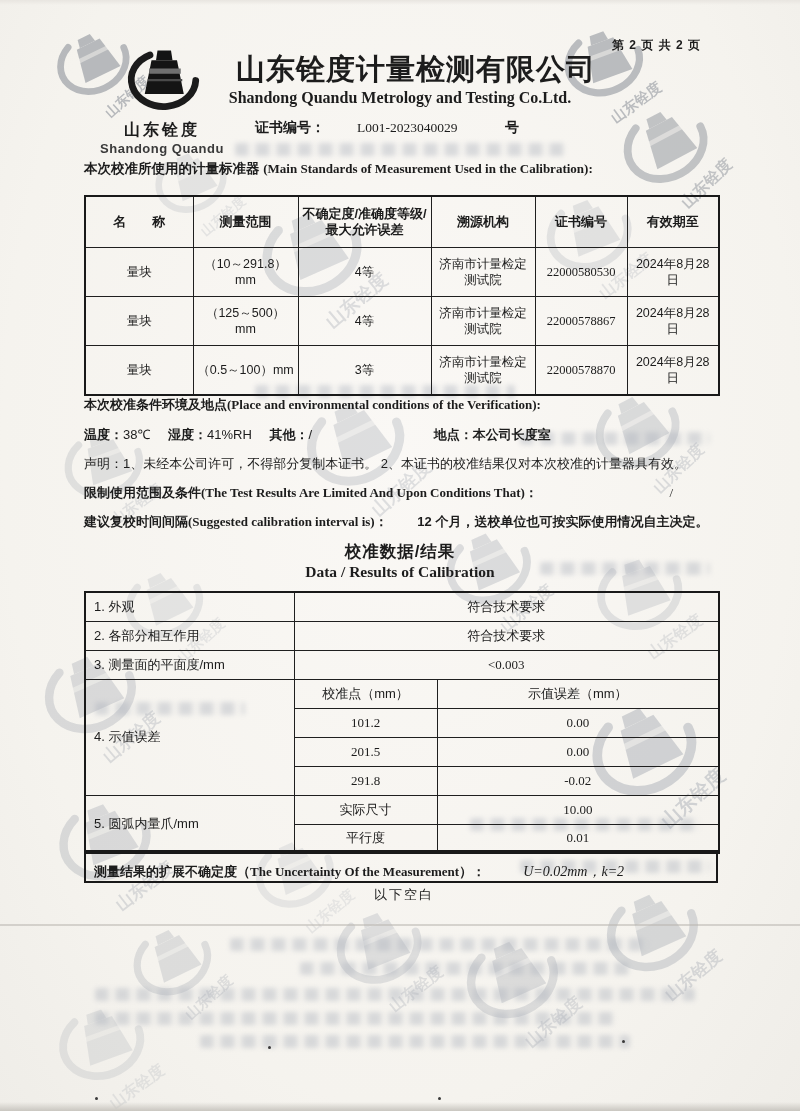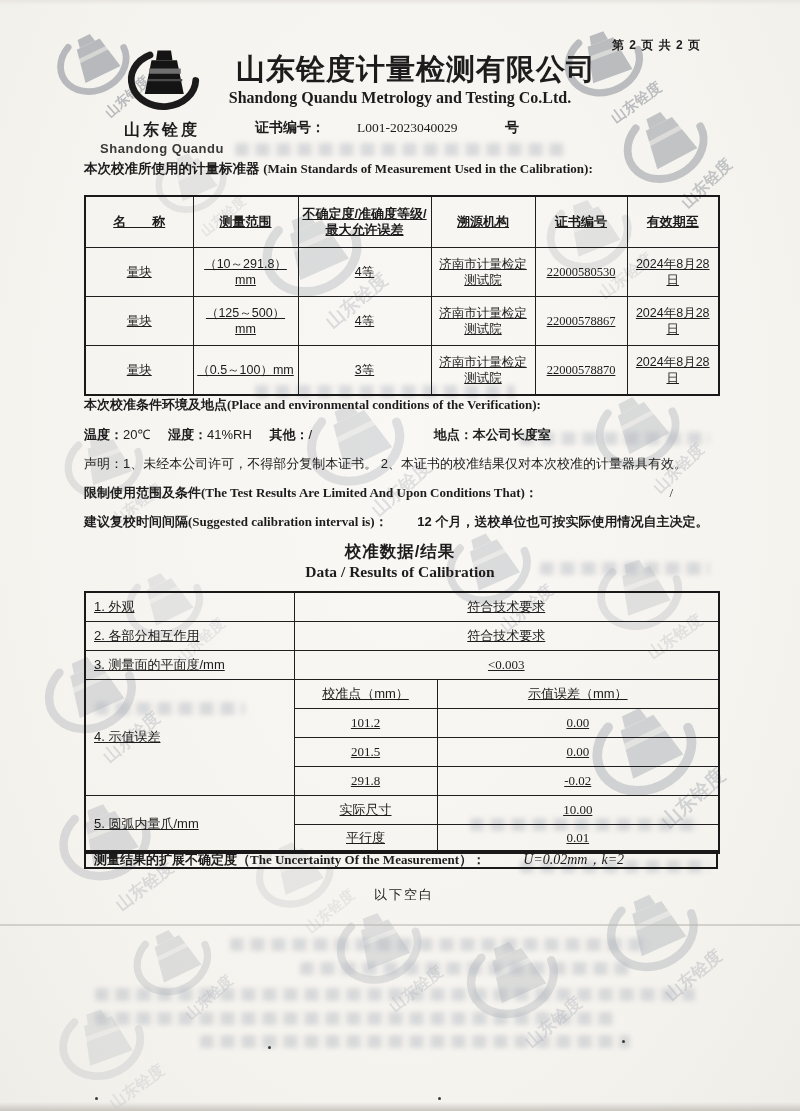--- a/index.html
+++ b/index.html
@@ -35,21 +35,21 @@
   .cert-label{left:255px;top:119px;font-size:14px;font-weight:bold;}
   .cert-number{left:357px;top:120px;font-size:13.5px;font-family:"Liberation Serif",serif;}
   .cert-suffix{left:505px;top:119px;font-size:14px;font-weight:bold;}
 
   
   .h-standards{left:84px;top:160px;font-size:13.5px;}
   .cnb{font-weight:bold;}
   .enb{font-weight:bold;font-family:"Liberation Serif",serif;font-size:13px;}
 
   
-  table{border-collapse:collapse;table-layout:fixed;background:transparent;text-decoration:underline;}
+  table{border-collapse:collapse;table-layout:fixed;background:transparent;}
   .t1{left:84px;top:195px;width:634px;}
   .t1 th,.t1 td{border:1.5px solid #1f1f1f;text-align:center;vertical-align:middle;padding:1px 3px;}
   .t1{border:2px solid #191919;}
   .t1 th{height:48px;font-size:13px;line-height:1.25;}
   .t1 td{height:46px;font-size:12.5px;line-height:1.3;}
   .num{font-family:"Liberation Serif",serif;}
   .dt{font-size:11.5px;}
 
   .cond{left:84px;font-size:13px;white-space:nowrap;}
   .cond .lab{font-weight:bold;}
@@ -57,22 +57,22 @@
 
   .res-title-cn{left:0;top:541px;width:100%;text-align:center;font-size:16.5px;font-weight:bold;letter-spacing:1px;}
   .res-title-en{left:0;top:563px;width:100%;text-align:center;font-size:15.5px;font-weight:bold;font-family:"Liberation Serif",serif;}
 
   .t2{left:84px;top:591px;width:634px;border:2px solid #191919;}
   .t2 td{border:1.5px solid #1f1f1f;font-size:13px;vertical-align:middle;padding:1px 4px;}
   .t2 tr{height:29px;}
   .t2 .lbl{text-align:left;padding-left:8px;}
   .t2 .ctr{text-align:center;}
 
-  .unc-box{left:84px;top:850px;width:634px;height:19px;border:2px solid #191919;
-           display:flex;align-items:center;padding-left:8px;box-sizing:border-box;font-size:13px;white-space:nowrap;}
+  .unc-box{left:84px;top:850px;width:634px;height:33px;border:2px solid #191919;
+           display:flex;align-items:flex-end;padding-left:8px;box-sizing:border-box;font-size:13px;white-space:nowrap;}
   .unc-val{margin-left:38px;font-size:14px;}
 
   .footer-blank{left:4px;top:886px;width:100%;text-align:center;font-size:13px;letter-spacing:2px;}
 </style>
 </head>
 <body>
 
 <div class="page">
 
   <svg width="0" height="0" style="position:absolute" aria-hidden="true">
@@ -240,21 +240,21 @@
       <td class="num">22000578870</td>
       <td class="dt">2024年8月28日</td>
     </tr>
   </tbody>
     </table>
 
   <div class="abs cond" style="top:396px;">
     <span class="lab">本次校准条件环境及地点</span><span class="enb">(Place and environmental conditions of the Verification):</span>
   </div>
   <div class="abs cond" style="top:425px;width:634px;">
-    <span class="lab">温度：</span><span class="val">20℃</span>
+    <span class="lab">温度：</span><span class="val">38℃</span>
     <span class="lab" style="margin-left:14px;">湿度：</span><span class="val">41%RH</span>
     <span class="lab" style="margin-left:14px;">其他：</span><span class="val">/</span>
     <span class="lab" style="margin-left:118px;">地点：</span><span class="lab">本公司长度室</span>
   </div>
   <div class="abs cond lab" style="top:455px;">声明：1、未经本公司许可，不得部分复制本证书。 2、本证书的校准结果仅对本次校准的计量器具有效。</div>
   <div class="abs cond" style="top:484px;">
     <span class="lab">限制使用范围及条件</span><span class="enb">(The Test Results Are Limited And Upon Conditions That)：</span>
     <span class="val num" style="margin-left:128px;">/</span>
   </div>
   <div class="abs cond" style="top:513px;">

